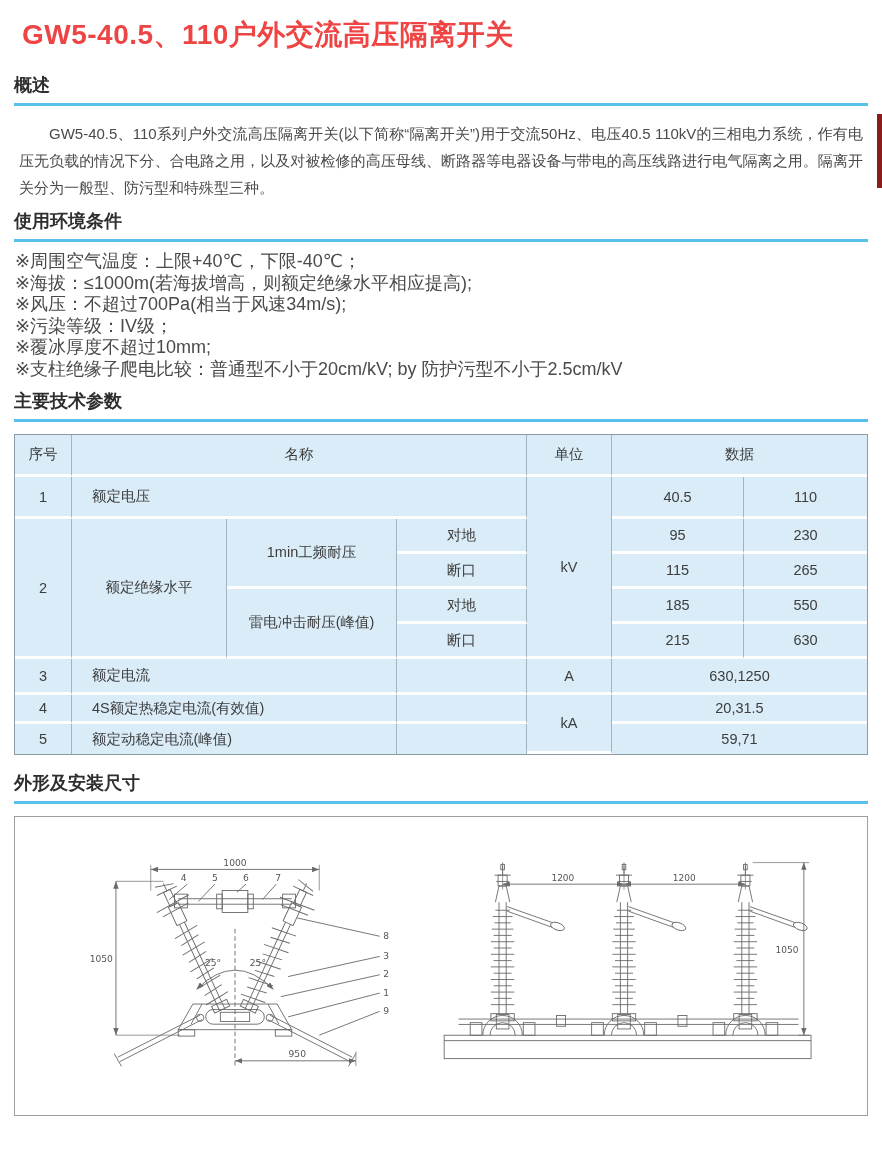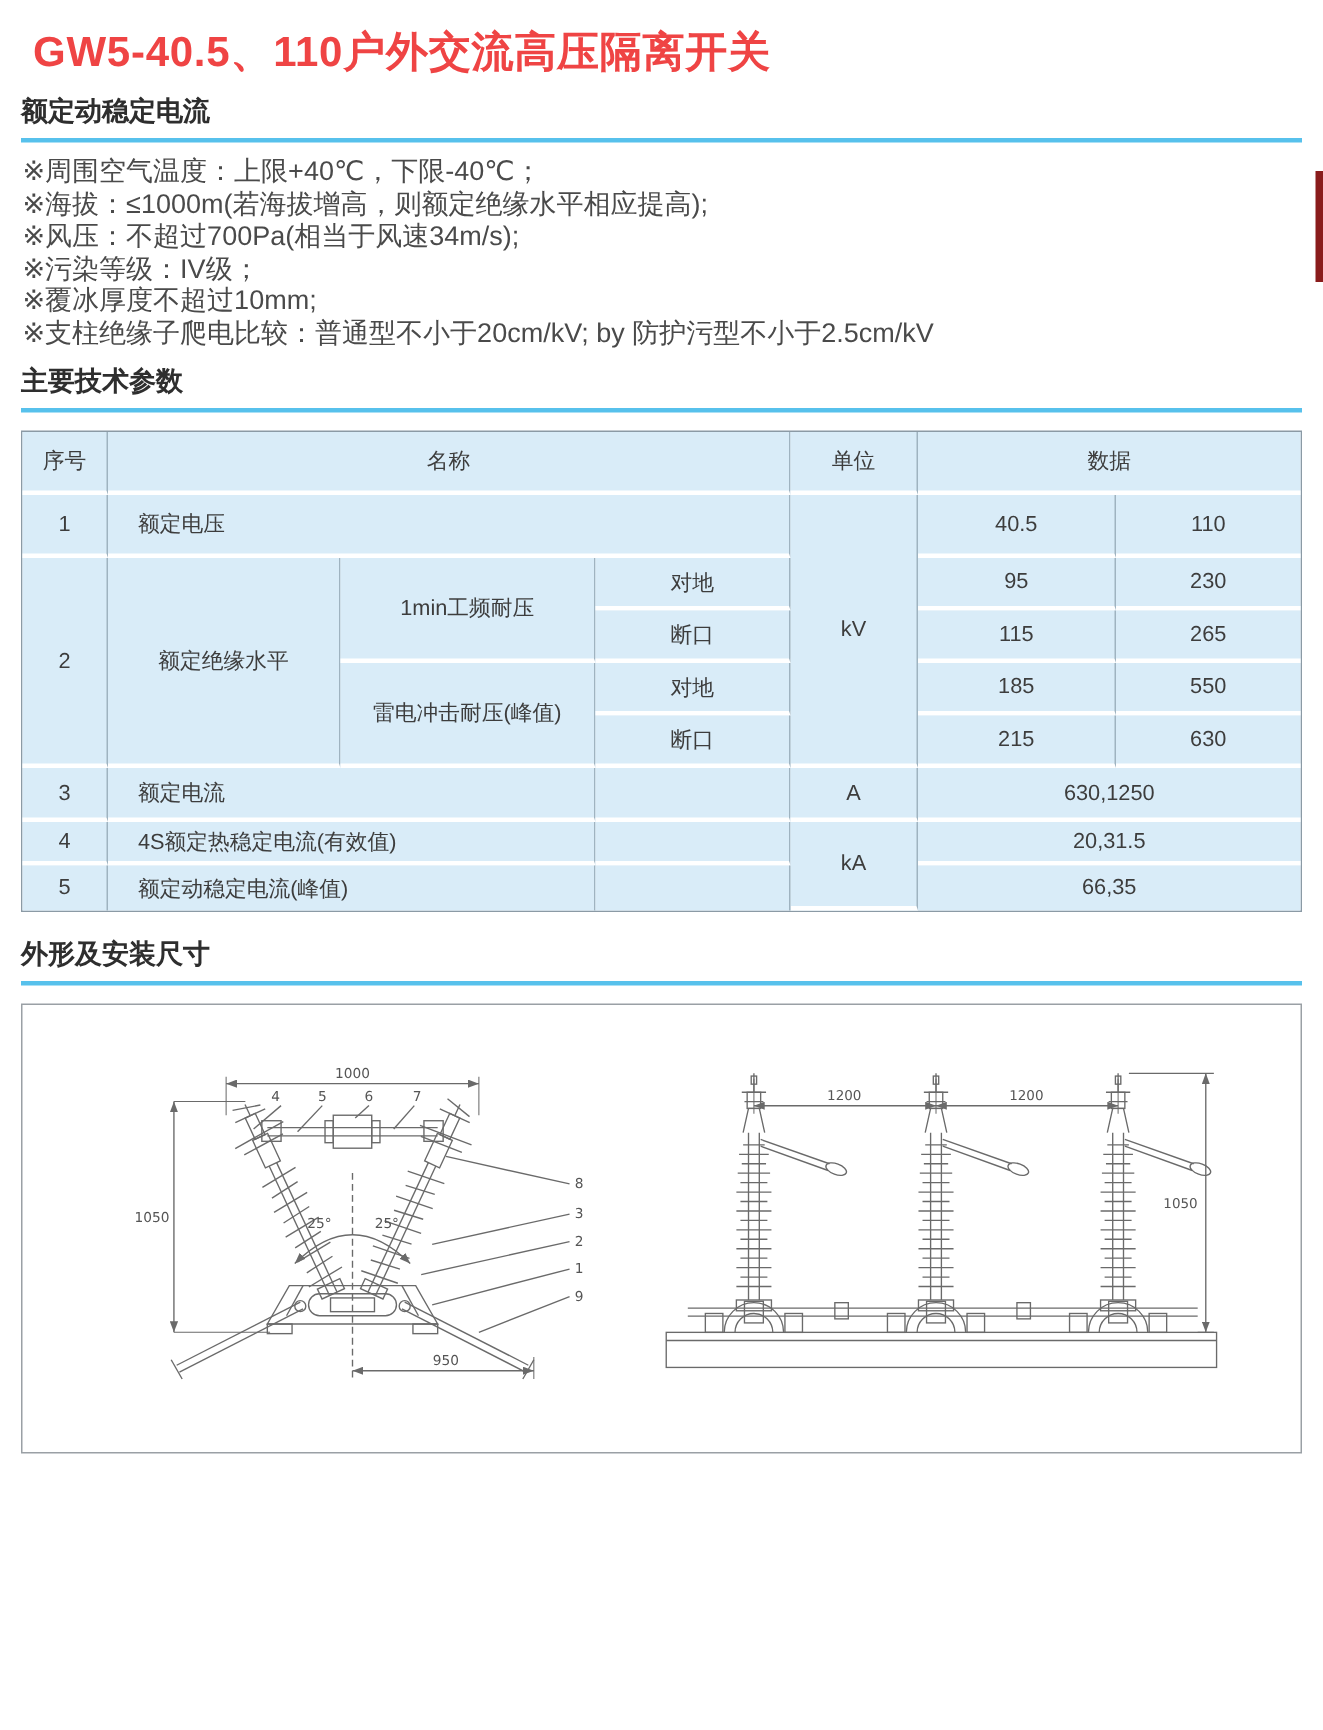--- a/index.html
+++ b/index.html
@@ -68,23 +68,28 @@
   svg.dwg .thin { stroke-width: 0.75; }
 </style>
 </head>
 <body>
 
 <div class="page">
   <div class="red-mark"></div>
 
   <h1 class="title">GW5-40.5、110户外交流高压隔离开关</h1>
 
+  <section class="sec-overview">
+    <div class="sec-head">概述</div>
+    <div class="rule"></div>
+    <p class="para">GW5-40.5、110系列户外交流高压隔离开关(以下简称“隔离开关”)用于交流50Hz、电压40.5 110kV的三相电力系统，作有电压无负载的情况下分、合电路之用，以及对被检修的高压母线、断路器等电器设备与带电的高压线路进行电气隔离之用。隔离开关分为一般型、防污型和特殊型三种。</p>
+  </section>
 
   <section class="sec-env">
-    <div class="sec-head">额定动稳定电流</div>
+    <div class="sec-head">使用环境条件</div>
     <div class="rule"></div>
     <ul class="env-list">
       <li>※周围空气温度：上限+40℃，下限-40℃；</li>
       <li>※海拔：≤1000m(若海拔增高，则额定绝缘水平相应提高);</li>
       <li>※风压：不超过700Pa(相当于风速34m/s);</li>
       <li>※污染等级：IV级；</li>
       <li>※覆冰厚度不超过10mm;</li>
       <li>※支柱绝缘子爬电比较：普通型不小于20cm/kV; by 防护污型不小于2.5cm/kV</li>
     </ul>
   </section>
@@ -151,21 +156,21 @@
         <td>4</td>
         <td colspan="2" class="tl">4S额定热稳定电流(有效值)</td>
         <td></td>
         <td rowspan="2">kA</td>
         <td colspan="2">20,31.5</td>
       </tr>
       <tr class="h30">
         <td>5</td>
         <td colspan="2" class="tl">额定动稳定电流(峰值)</td>
         <td></td>
-        <td colspan="2">66,35</td>
+        <td colspan="2">59,71</td>
       </tr>
     </tbody>
       </table>
   </section>
 
   <section class="sec-outline">
     <div class="sec-head">外形及安装尺寸</div>
     <div class="rule"></div>
 
     <div class="frame">

